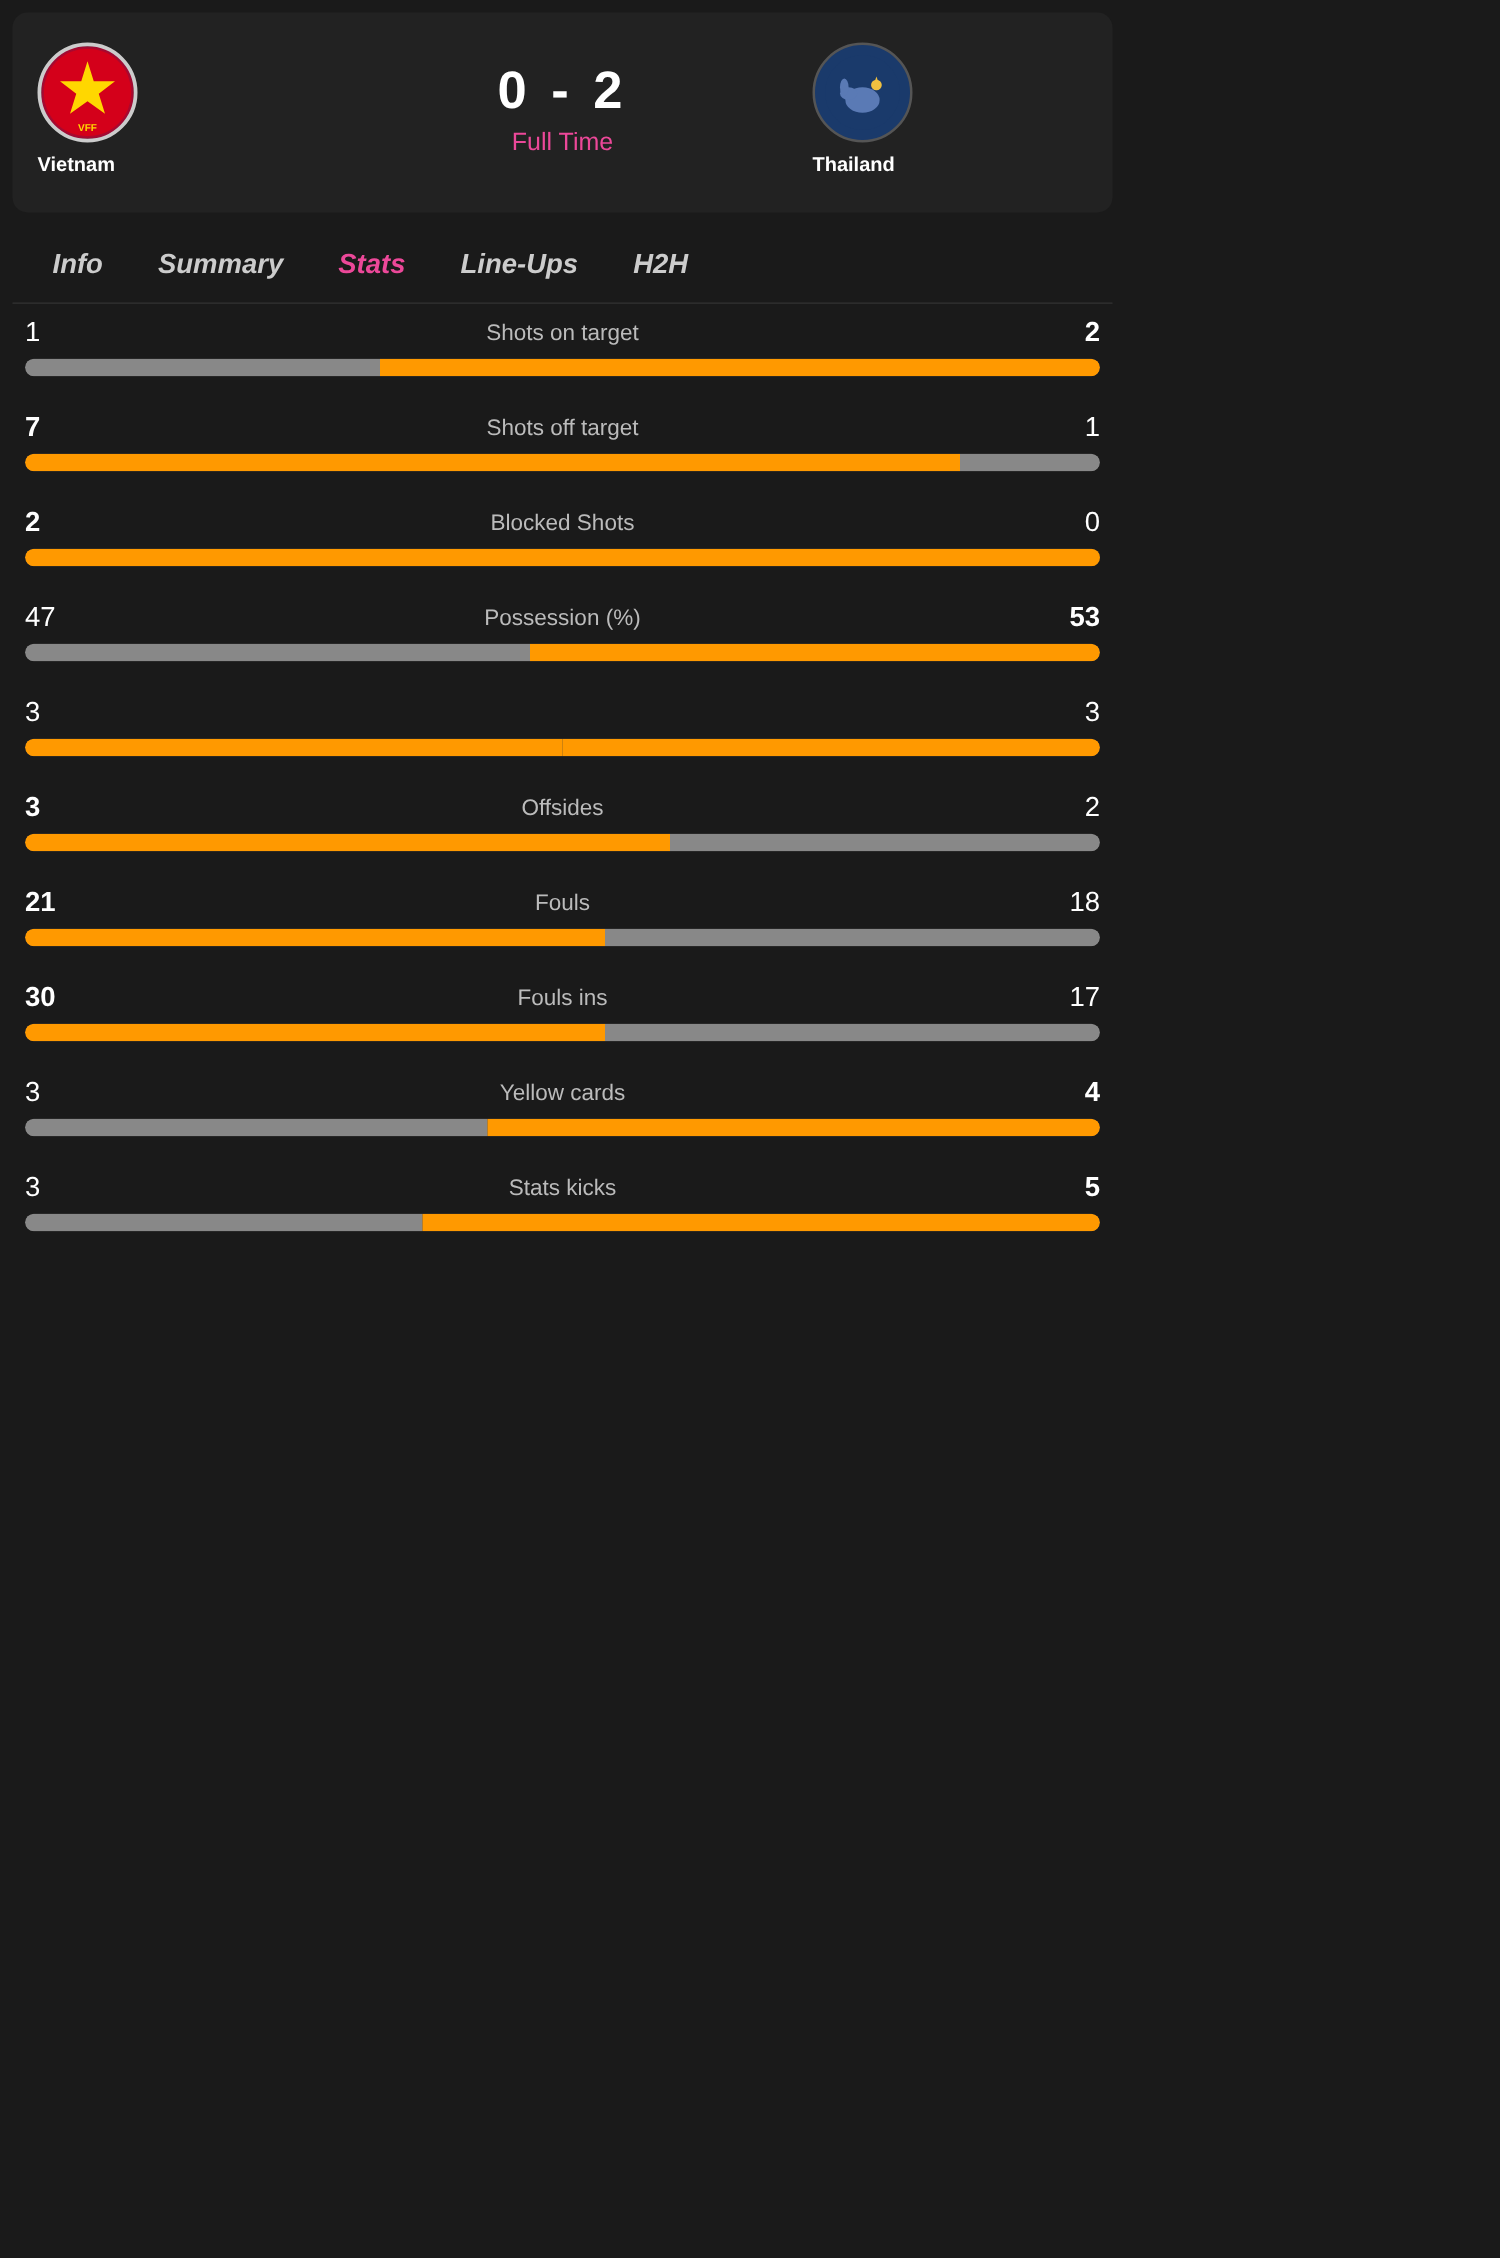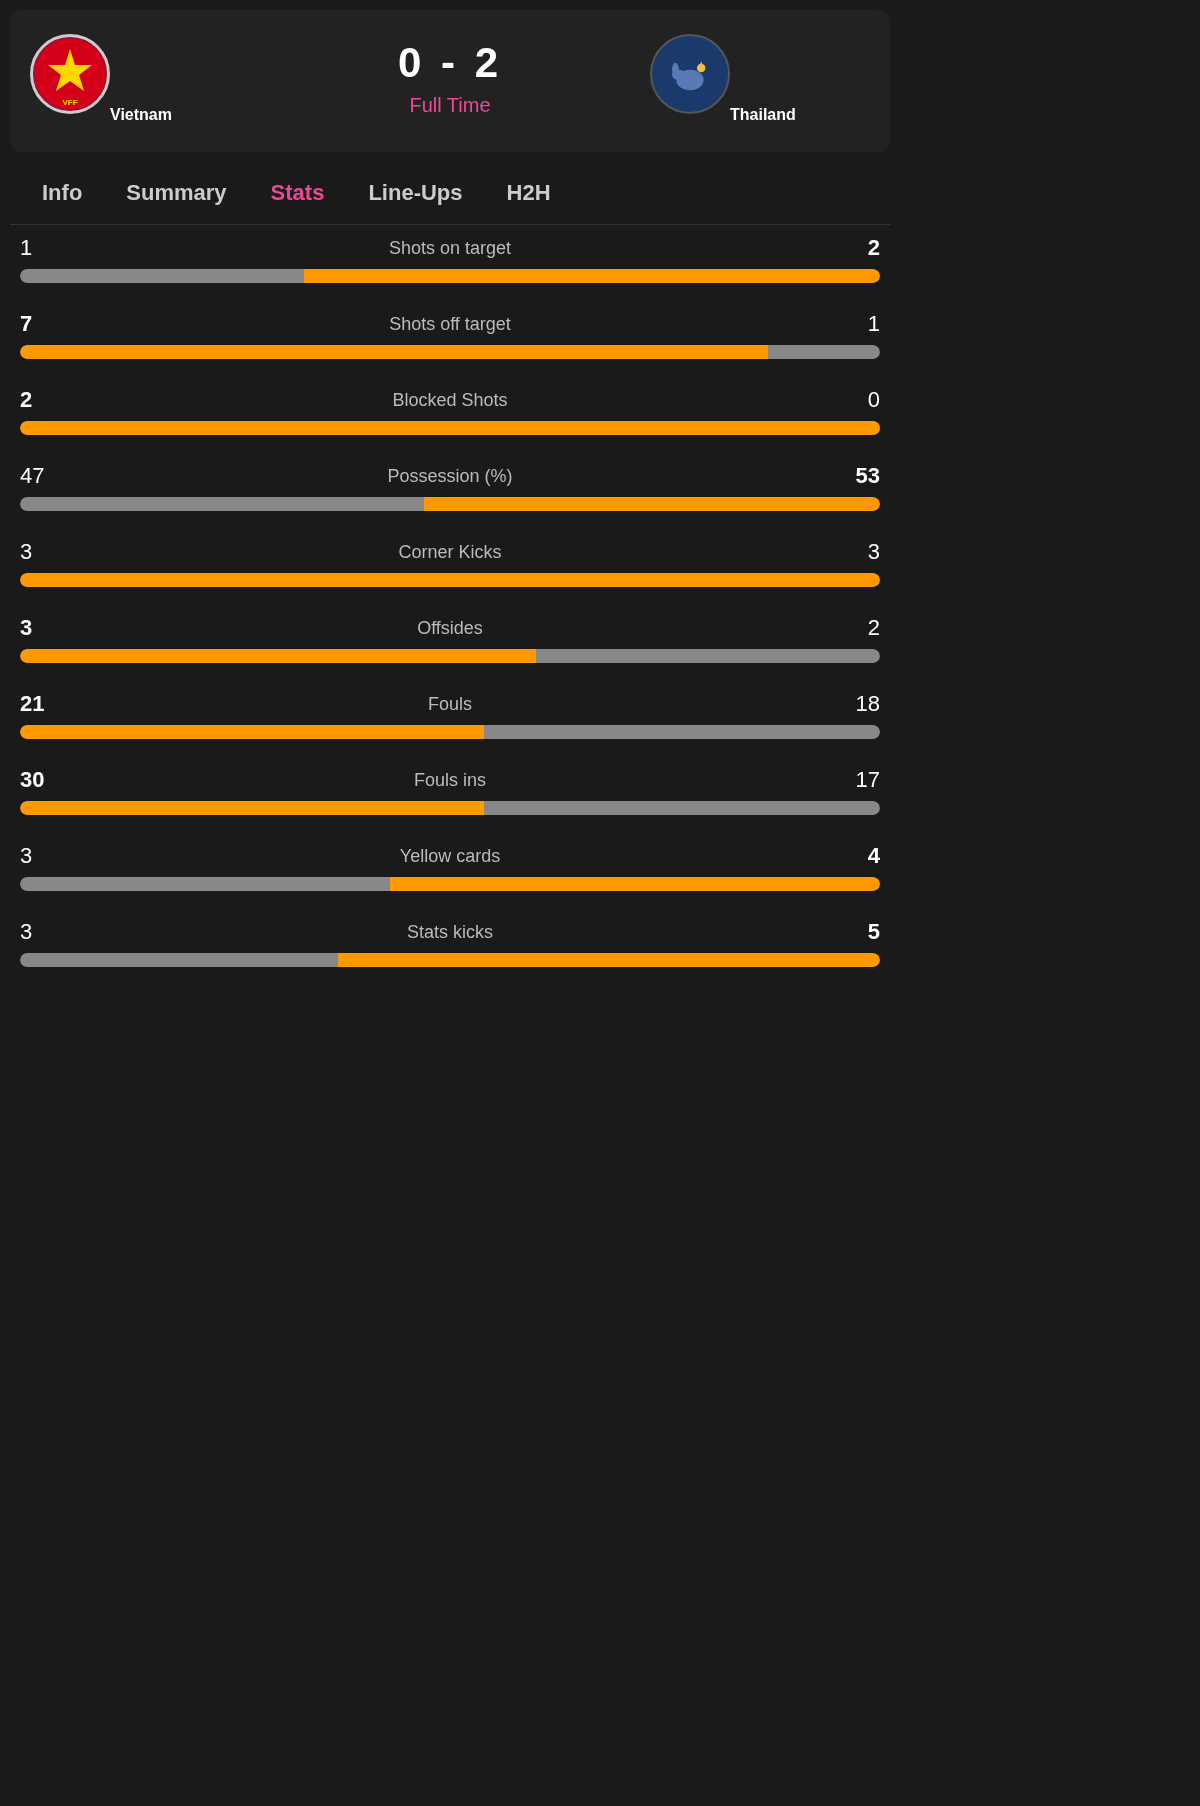--- a/index.html
+++ b/index.html
@@ -17,22 +17,22 @@
       padding: 24px 20px 28px;
       display: flex;
       align-items: center;
       justify-content: center;
       gap: 0;
       border-radius: 12px;
       margin: 10px;
     }
     .team-block {
       display: flex;
-      flex-direction: row;
-      align-items: flex-end;
+      flex-direction: column;
+      align-items: flex-start;
       width: 220px;
     }
     .team-logo {
       width: 80px;
       height: 80px;
       border-radius: 50%;
       display: flex;
       align-items: center;
       justify-content: center;
       font-size: 36px;
@@ -76,20 +76,21 @@
       font-weight: 400;
     }
 
     
     .tabs {
       display: flex;
       padding: 0 10px;
       border-bottom: 1px solid #333;
       margin: 0 10px;
       gap: 0;
+      font-style: italic;
     }
     .tab {
       padding: 18px 22px;
       font-size: 22px;
       font-weight: 600;
       color: #ccc;
       cursor: pointer;
       white-space: nowrap;
     }
     .tab.active {
@@ -223,21 +224,20 @@
         <div class="stat-value-right bold">53</div>
       </div>
       <div class="bar-container" style="display: flex; width: 100%; height: 14px; border-radius: 7px; overflow: hidden; background: rgb(58, 58, 58); position: relative;">
         <div style="height: 100%; width: 47%; background: rgb(136, 136, 136); border-radius: 7px 0px 0px 7px;"></div>
         <div style="height: 100%; width: 53%; background: rgb(255, 153, 0); border-radius: 0px 7px 7px 0px; margin-left: auto;"></div>
       </div>
     </div>
     <div class="stat-row">
       <div class="stat-labels">
         <div class="stat-value-left">3</div>
-        <div class="stat-name">Corner Kicks</div>
         <div class="stat-value-right">3</div>
       </div>
       <div class="bar-container" style="display: flex; width: 100%; height: 14px; border-radius: 7px; overflow: hidden; background: rgb(58, 58, 58); position: relative;">
         <div style="height: 100%; width: 50%; background: rgb(255, 153, 0); border-radius: 7px 0px 0px 7px;"></div>
         <div style="height: 100%; width: 50%; background: rgb(255, 153, 0); border-radius: 0px 7px 7px 0px; margin-left: auto;"></div>
       </div>
     </div>
     <div class="stat-row">
       <div class="stat-labels">
         <div class="stat-value-left bold">3</div>

